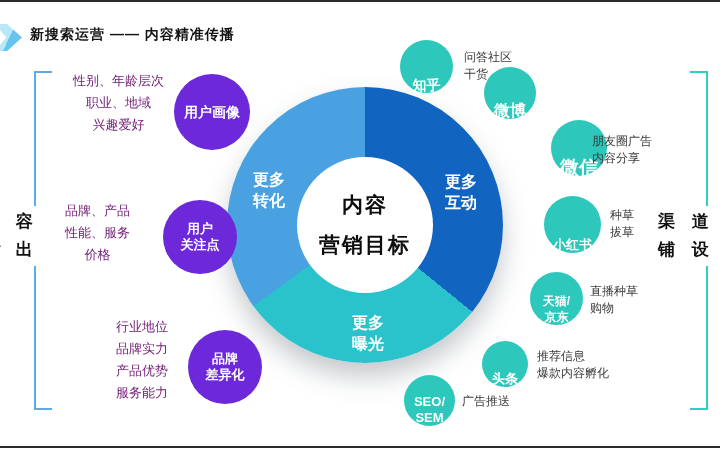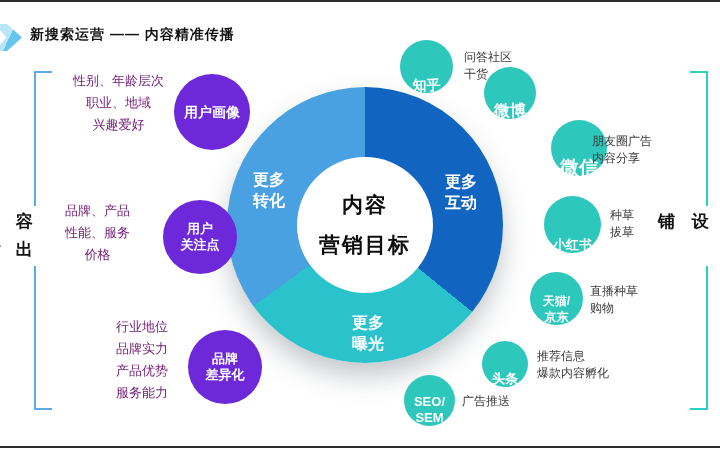--- a/index.html
+++ b/index.html
@@ -89,20 +89,21 @@
   <div class="bracket-label bracket-label-left">
     <div>内 容</div>
     <div>输 出</div>
   </div>
   <div class="bracket-seg lb" style="left:34px;top:266px;width:2px;height:144px;"></div>
   <div class="bracket-seg lb" style="left:34px;top:408px;width:18px;height:2px;"></div>
 
   <div class="bracket-seg rb" style="left:690px;top:71px;width:18px;height:2px;"></div>
   <div class="bracket-seg rb" style="left:706px;top:71px;width:2px;height:135px;"></div>
   <div class="bracket-label bracket-label-right">
+    <div>渠 道</div>
     <div>铺 设</div>
   </div>
   <div class="bracket-seg rb" style="left:706px;top:266px;width:2px;height:144px;"></div>
   <div class="bracket-seg rb" style="left:690px;top:408px;width:18px;height:2px;"></div>
 
   <div class="donut">
     <div class="seg-label seg-conversion">
       <div>更多</div>
       <div>转化</div>
     </div>

